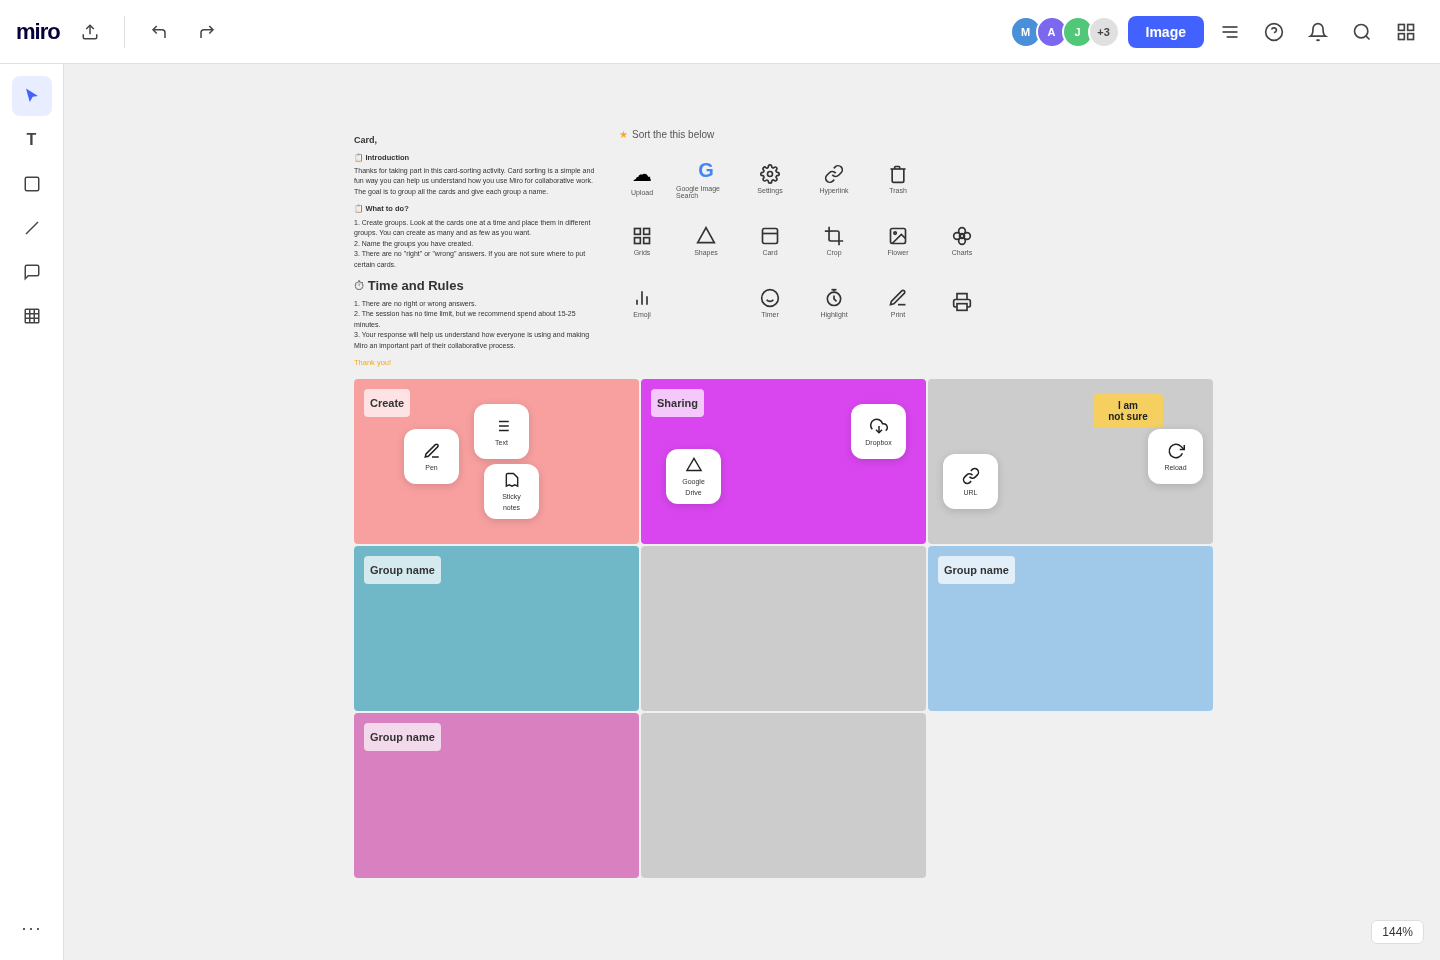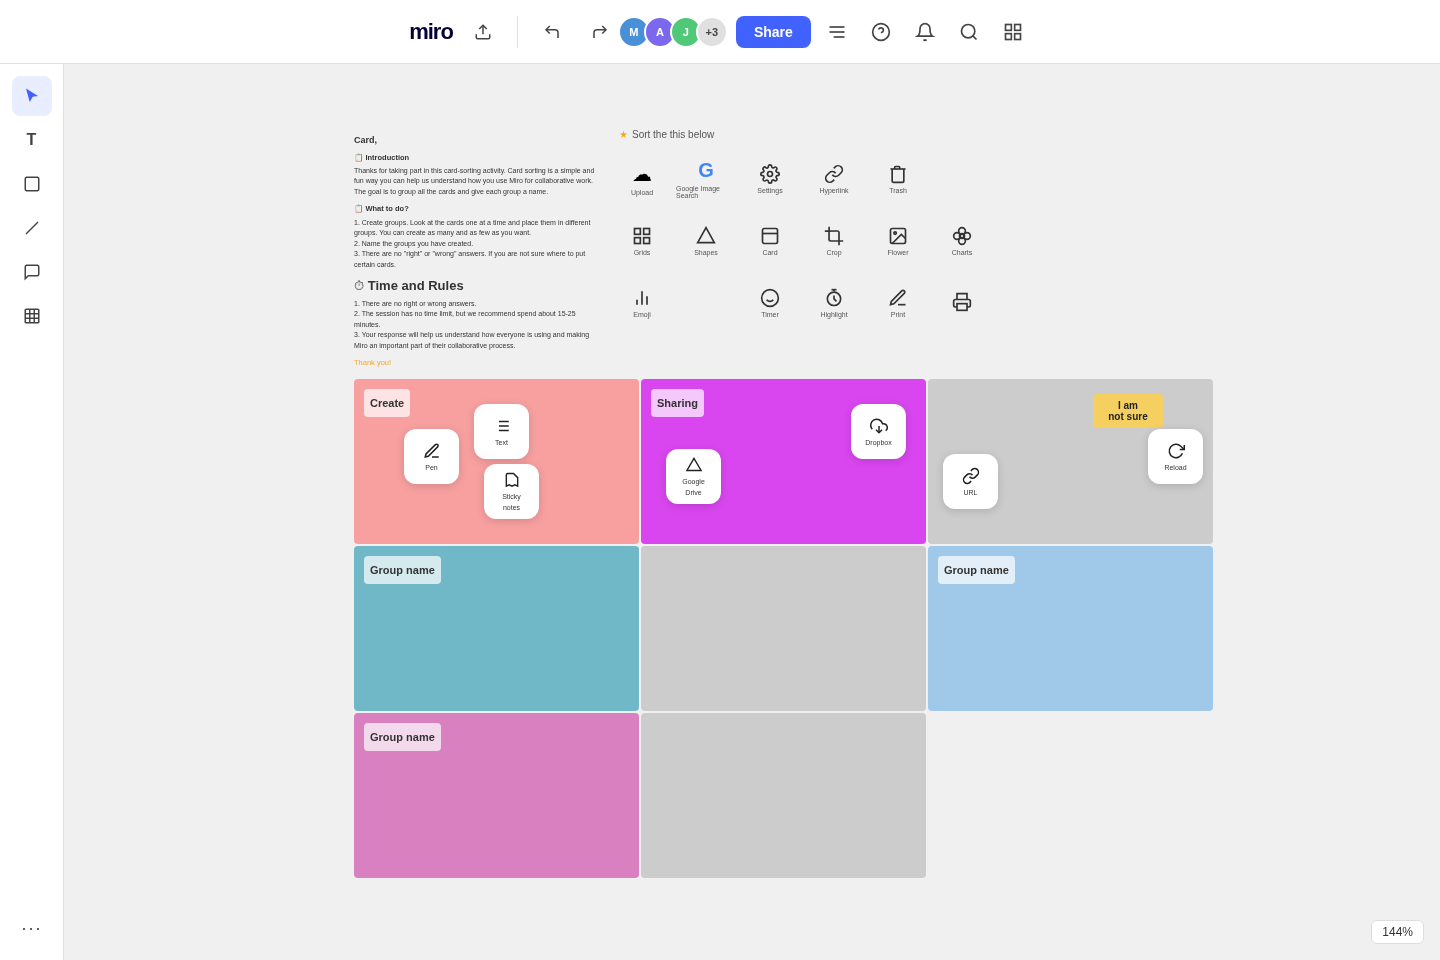--- a/index.html
+++ b/index.html
@@ -2,21 +2,21 @@
 <html><head>
   <meta charset="utf-8">
   <style>
     * { box-sizing: border-box; margin: 0; padding: 0; }
     body { font-family: -apple-system, BlinkMacSystemFont, 'Segoe UI', sans-serif; background: #f0f0f0; width: 1440px; height: 960px; overflow: hidden; position: relative; }
 
     
     #topbar {
       position: fixed; top: 0; left: 0; right: 0; height: 64px;
       background: #fff; border-bottom: 1px solid #e0e0e0;
-      display: flex; align-items: center; justify-content: center;
+      display: flex; align-items: center; justify-content: space-between;
       padding: 0 16px; z-index: 100;
     }
     #topbar-left { display: flex; align-items: center; gap: 12px; }
     .miro-logo { font-size: 22px; font-weight: 800; color: #050038; letter-spacing: -1px; }
     .tb-btn {
       width: 36px; height: 36px; border: none; background: transparent;
       border-radius: 6px; cursor: pointer; display: flex; align-items: center; justify-content: center;
       font-size: 16px; color: #444;
     }
     .tb-divider { width: 1px; height: 32px; background: #e0e0e0; margin: 0 4px; }
@@ -170,21 +170,21 @@
     </button>
   </div>
 
   <div id="topbar-right">
     <div class="avatar-group">
       <div class="avatar" style="background:#4a90d9;">M</div>
       <div class="avatar" style="background:#7b68ee;">A</div>
       <div class="avatar" style="background:#50c878;">J</div>
       <div class="avatar-count">+3</div>
     </div>
-    <button class="share-btn">Share</button>
+    <button class="share-btn">Image</button>
     <button class="icon-btn">
       <svg width="20" height="20" viewBox="0 0 24 24" fill="none" stroke="currentColor" stroke-width="2">
           <line x1="3" y1="6" x2="21" y2="6"></line>
           <line x1="3" y1="12" x2="21" y2="12"></line>
           <line x1="8" y1="18" x2="21" y2="18"></line>
         </svg>
     </button>
     <button class="icon-btn">
       <svg width="20" height="20" viewBox="0 0 24 24" fill="none" stroke="currentColor" stroke-width="2">
           <circle cx="12" cy="12" r="10"></circle>

